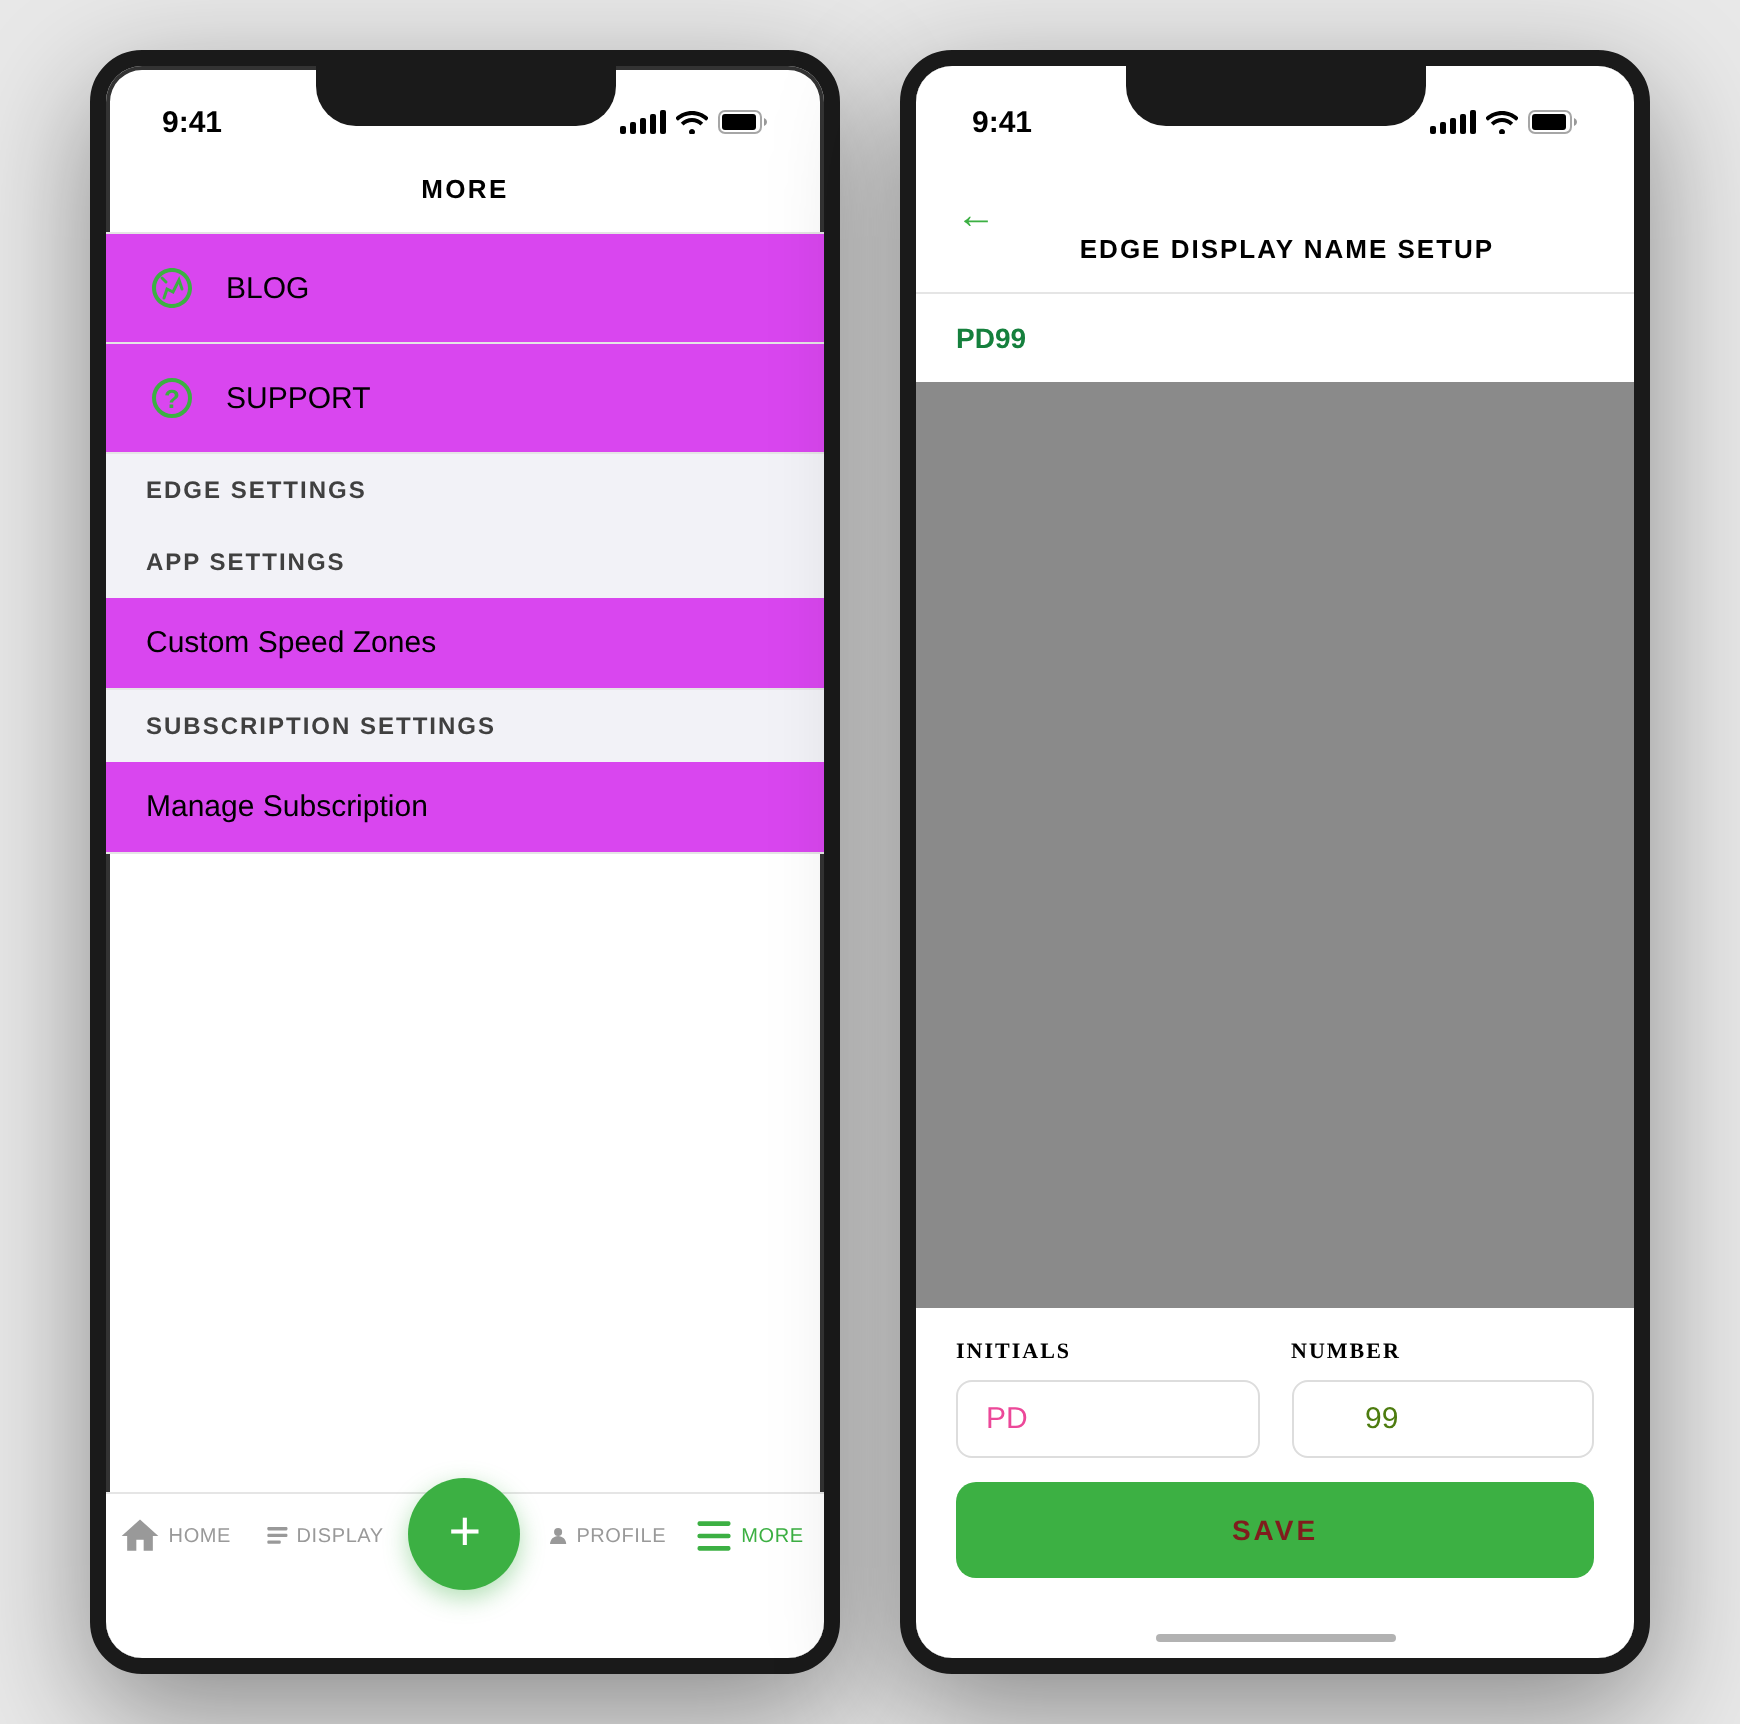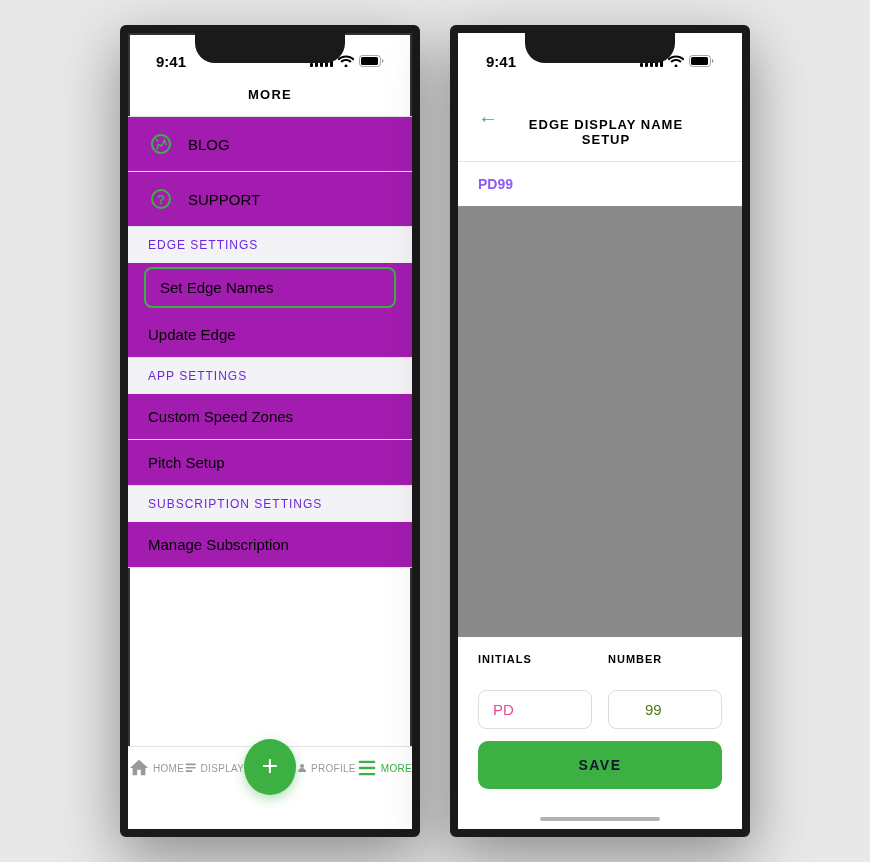--- a/index.html
+++ b/index.html
@@ -9,24 +9,24 @@
       background: #e8e8e8;
       display: flex;
       align-items: center;
       justify-content: center;
       gap: 30px;
       font-family: -apple-system, BlinkMacSystemFont, 'SF Pro Display', 'Helvetica Neue', sans-serif;
     }
 
     
     .phone {
-      width: 300px;
+      width: 375px;
       height: 812px;
       background: #fff;
-      border-radius: 6px;
+      border-radius: 26px;
       border: 8px solid #1a1a1a;
       position: relative;
       overflow: hidden;
       box-shadow: 0 20px 60px rgba(0,0,0,0.4), inset 0 0 0 2px #333;
     }
 
     
     .notch {
       position: absolute;
       top: 0;
@@ -82,35 +82,35 @@
       text-align: center;
       padding: 10px 0 14px;
       font-size: 13px;
       font-weight: 600;
       letter-spacing: 1.2px;
       color: #000;
       border-bottom: 1px solid #e5e5e5;
     }
 
     .menu-section {
-      background: #a21caf;
+      background: #d946ef;
     }
 
     .section-divider {
       background: #f2f2f7;
       height: 36px;
       display: flex;
       align-items: center;
       padding: 0 20px;
     }
     .section-divider span {
       font-size: 12px;
-      font-weight: 400;
+      font-weight: 700;
       letter-spacing: 1px;
-      color: #6d28d9;
+      color: #404040;
     }
 
     .menu-item {
       display: flex;
       align-items: center;
       padding: 14px 20px;
       border-bottom: 1px solid #e5e5e5;
       gap: 14px;
       cursor: pointer;
     }
@@ -215,21 +215,21 @@
       flex: 1;
       text-align: center;
       padding-right: 24px;
       margin-top: 32px;
     }
 
     .device-label {
       padding: 14px 20px;
       font-size: 14px;
       font-weight: 600;
-      color: #8b5cf6;
+      color: #15803d;
       background: #fff;
     }
 
     .gray-area {
       flex: 1;
       background: #8a8a8a;
     }
 
     .bottom-form {
       background: #fff;
@@ -241,34 +241,35 @@
       margin-bottom: 12px;
     }
     .form-col {
       flex: 1;
     }
     .form-col-label {
       font-size: 11px;
       font-weight: 700;
       letter-spacing: 1px;
       color: #000;
-      margin-bottom: 25px;
+      margin-bottom: 8px;
+      font-family: Liberation Serif, serif;
     }
     .form-input {
       border: 1px solid #ddd;
       border-radius: 8px;
       padding: 10px 14px;
       font-size: 15px;
       color: #aaa;
       width: 100%;
       background: #fff;
     }
     .save-btn {
       background: #3cb043;
-      color: #0f172a;
+      color: #7f1d1d;
       border: none;
       border-radius: 10px;
       width: 100%;
       padding: 16px;
       font-size: 14px;
       font-weight: 700;
       letter-spacing: 1.5px;
       cursor: pointer;
       text-align: center;
     }
@@ -337,38 +338,27 @@
             <text x="12" y="17" text-anchor="middle" font-size="13" font-weight="700" fill="#3cb043">?</text>
           </svg>
         </div>
         <span class="menu-label">SUPPORT</span>
       </div>
     </div>
 
     <div class="section-divider">
       <span>EDGE SETTINGS</span>
     </div>
-    <div class="menu-section">
-      <div class="menu-item highlighted">
-        <span class="menu-label">Set Edge Names</span>
-      </div>
-      <div class="menu-item">
-        <span class="menu-label">Update Edge</span>
-      </div>
-    </div>
 
     <div class="section-divider">
       <span>APP SETTINGS</span>
     </div>
     <div class="menu-section">
       <div class="menu-item">
         <span class="menu-label">Custom Speed Zones</span>
-      </div>
-      <div class="menu-item">
-        <span class="menu-label">Pitch Setup</span>
       </div>
     </div>
 
     <div class="section-divider">
       <span>SUBSCRIPTION SETTINGS</span>
     </div>
     <div class="menu-section">
       <div class="menu-item">
         <span class="menu-label">Manage Subscription</span>
       </div>

